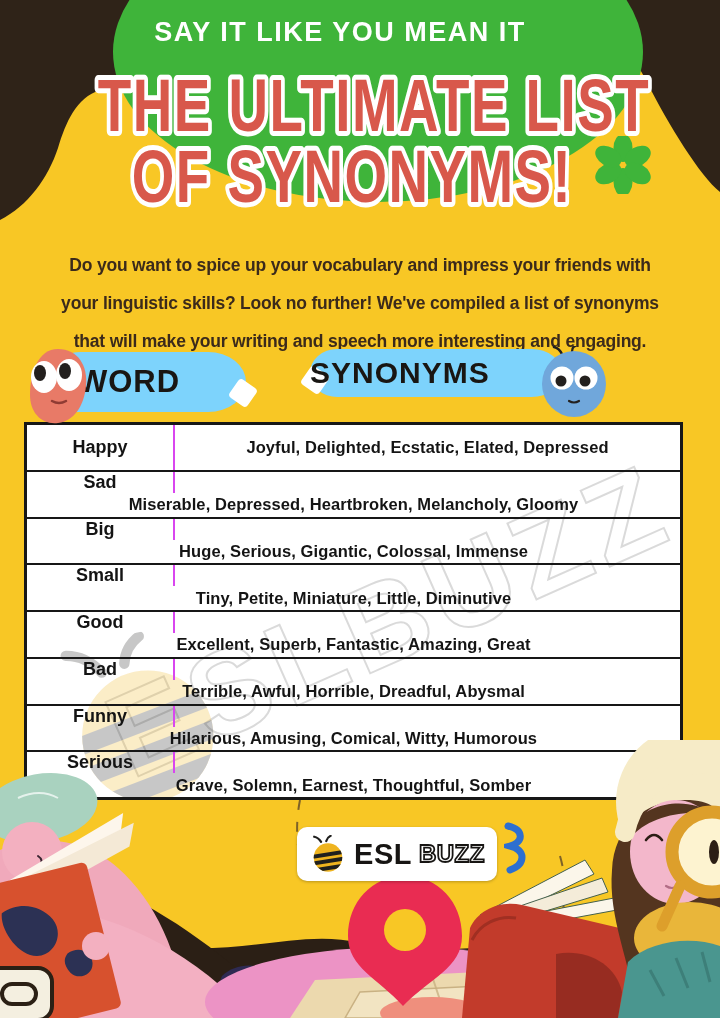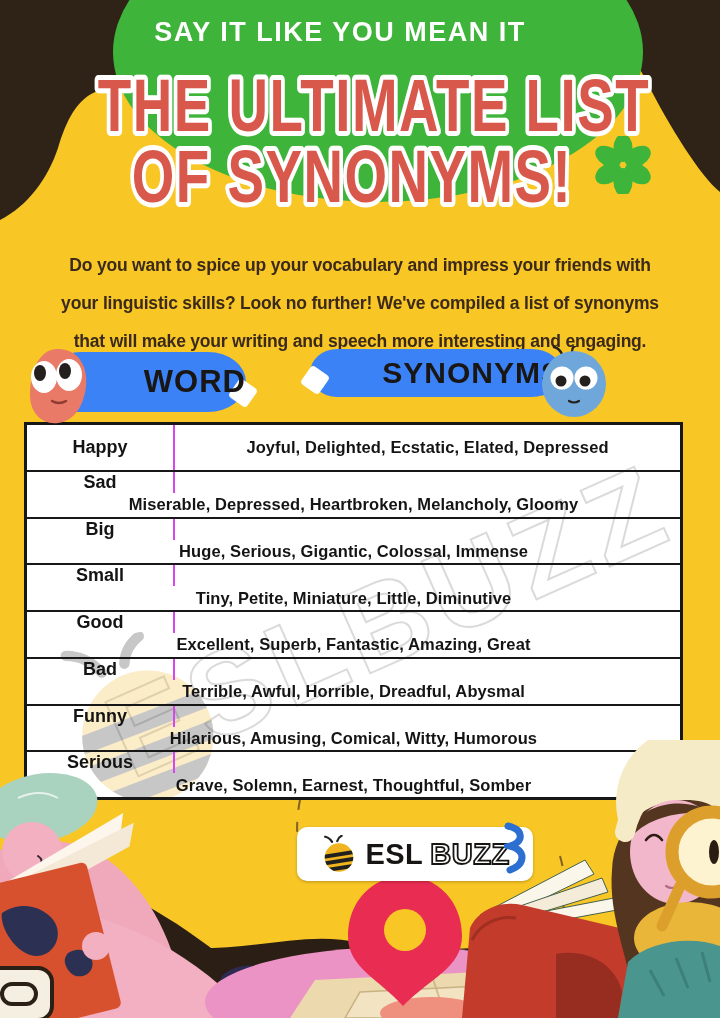--- a/index.html
+++ b/index.html
@@ -24,22 +24,22 @@
   .asterisk-svg { position:absolute; left:594px; top:136px; z-index:3; }
 
   .intro {
     position:absolute; top:246px; left:0; width:720px; text-align:center; z-index:3;
     color:var(--text-dark,#3b2a1b); font-size:17.5px; font-weight:700;
     line-height:38px; letter-spacing:-0.2px;
   }
   .intro div { white-space:nowrap;text-align:center; }
 
   .bubble {
-    position:absolute; background:#3b82f6; z-index:3;
-    display:flex; align-items:center; justify-content:flex-end;
+    position:absolute; background:#7dd3fc; z-index:3;
+    display:flex; align-items:center; justify-content:flex-start;
     color:#191613; font-weight:800;
   }
   .bubble-word {
     left:50px; top:352px; width:168px; height:60px;
     border-radius:30px 38px 38px 26px / 28px 30px 30px 26px;
     font-size:31px; letter-spacing:1px; padding-left:28px;
   }
   .bubble-word::after {
     content:""; position:absolute; right:-8px; bottom:8px; width:22px; height:22px;
     background:#fff; transform:rotate(35deg); border-radius:4px; z-index:-1;
@@ -67,26 +67,26 @@
   }
   .wm-bee { position:absolute; left:30px; top:208px; opacity:0.45; transform:rotate(-12deg); z-index:0; }
   .trows { position:relative; z-index:1; display:flex; flex-direction:column; height:100%; }
   .trow { flex:1; display:flex; }
   .trow + .trow { border-top:2px solid #171717;flex-direction:column; }
   .tcell { display:flex; align-items:center; justify-content:center; color:#141414; }
   .tword { width:146px; border-right:2px solid #d946ef; font-size:18px; font-weight:700; }
   .tsyn  { flex:1; font-size:16.5px; font-weight:700; letter-spacing:0.1px; }
 
   .logo-pill {
-    position:absolute; left:297px; top:827px; width:236px; height:54px; z-index:6;
+    position:absolute; left:297px; top:827px; width:200px; height:54px; z-index:6;
     background:#ffffff; border-radius:10px; display:flex; align-items:center;
     justify-content:center; gap:7px; box-shadow:0 1px 3px rgba(0,0,0,0.25);
   }
   .logo-esl  { font-size:29px; font-weight:800; color:#171513; letter-spacing:0.5px; }
-  .logo-buzz { font-size:29px; font-weight:800; color:#ffffff;
+  .logo-buzz { font-size:24px; font-weight:800; color:#ffffff;
                -webkit-text-stroke:1.8px #171513; letter-spacing:0.5px; }
   .logo-squiggle { position:absolute; left:504px; top:822px; z-index:6; }
 
   .footer-svg { position:absolute; left:0; top:740px; z-index:5; }
 </style>
 </head>
 <body>
 
 <div id="poster">
 

